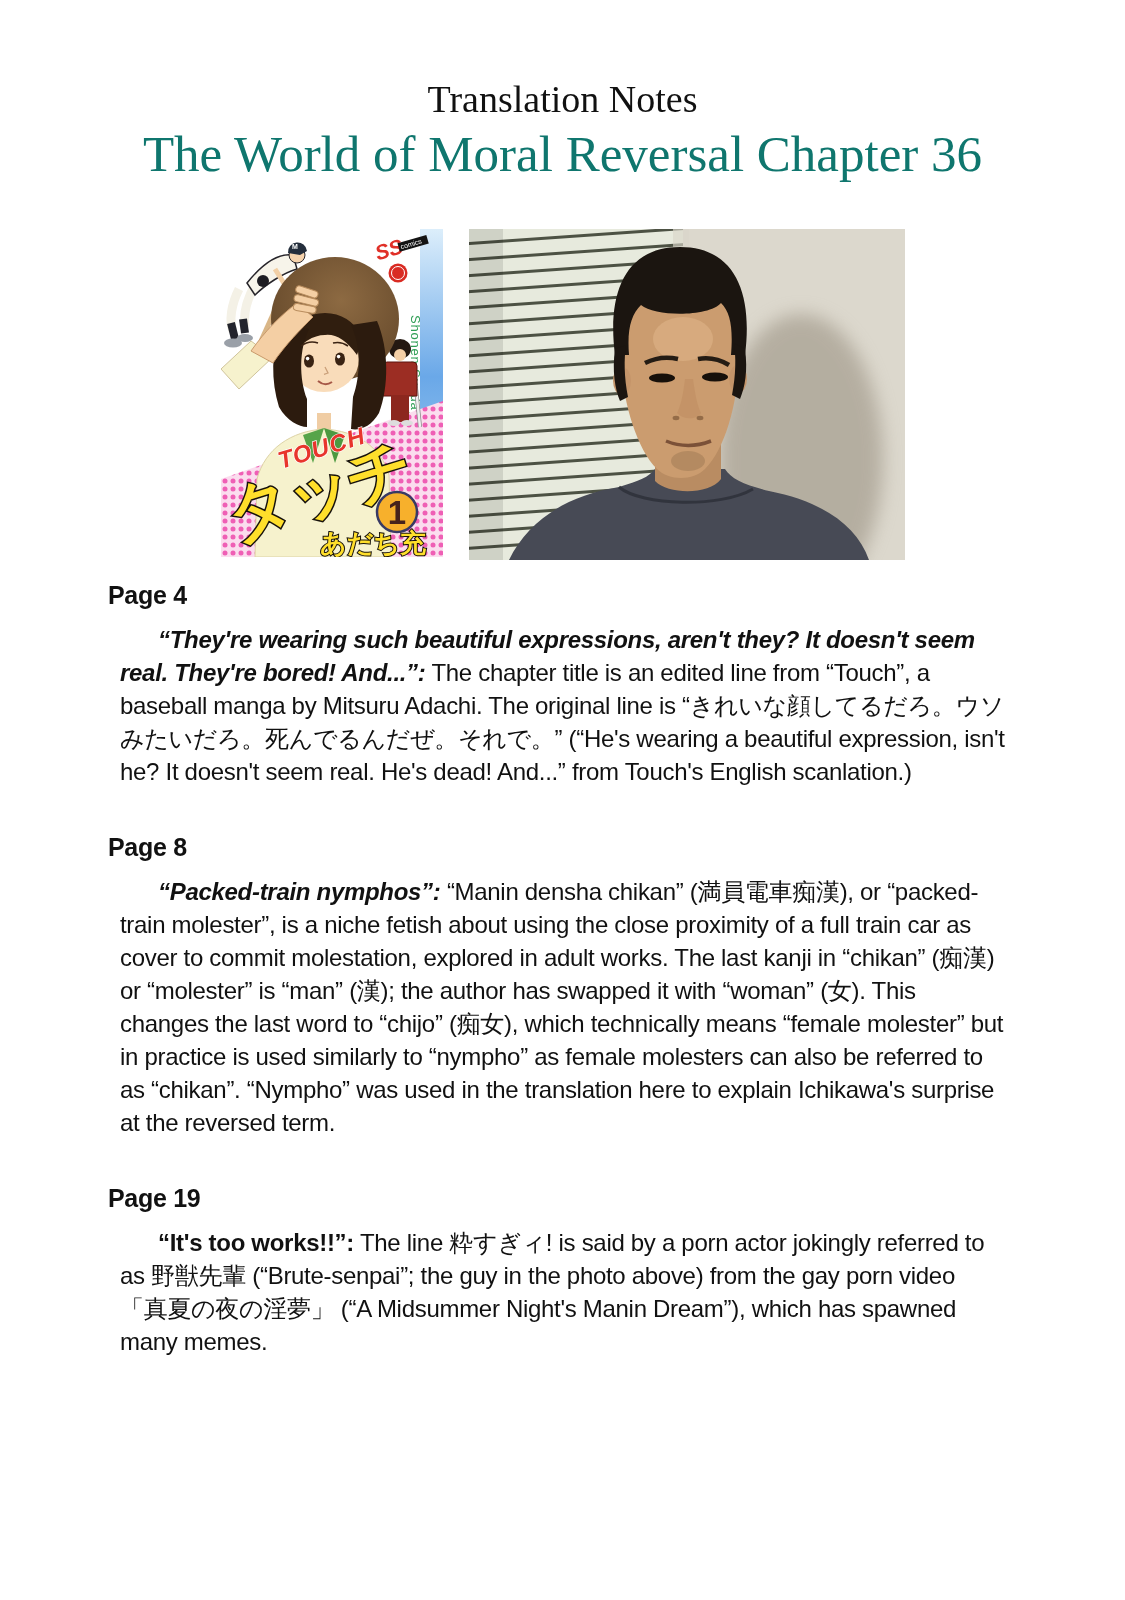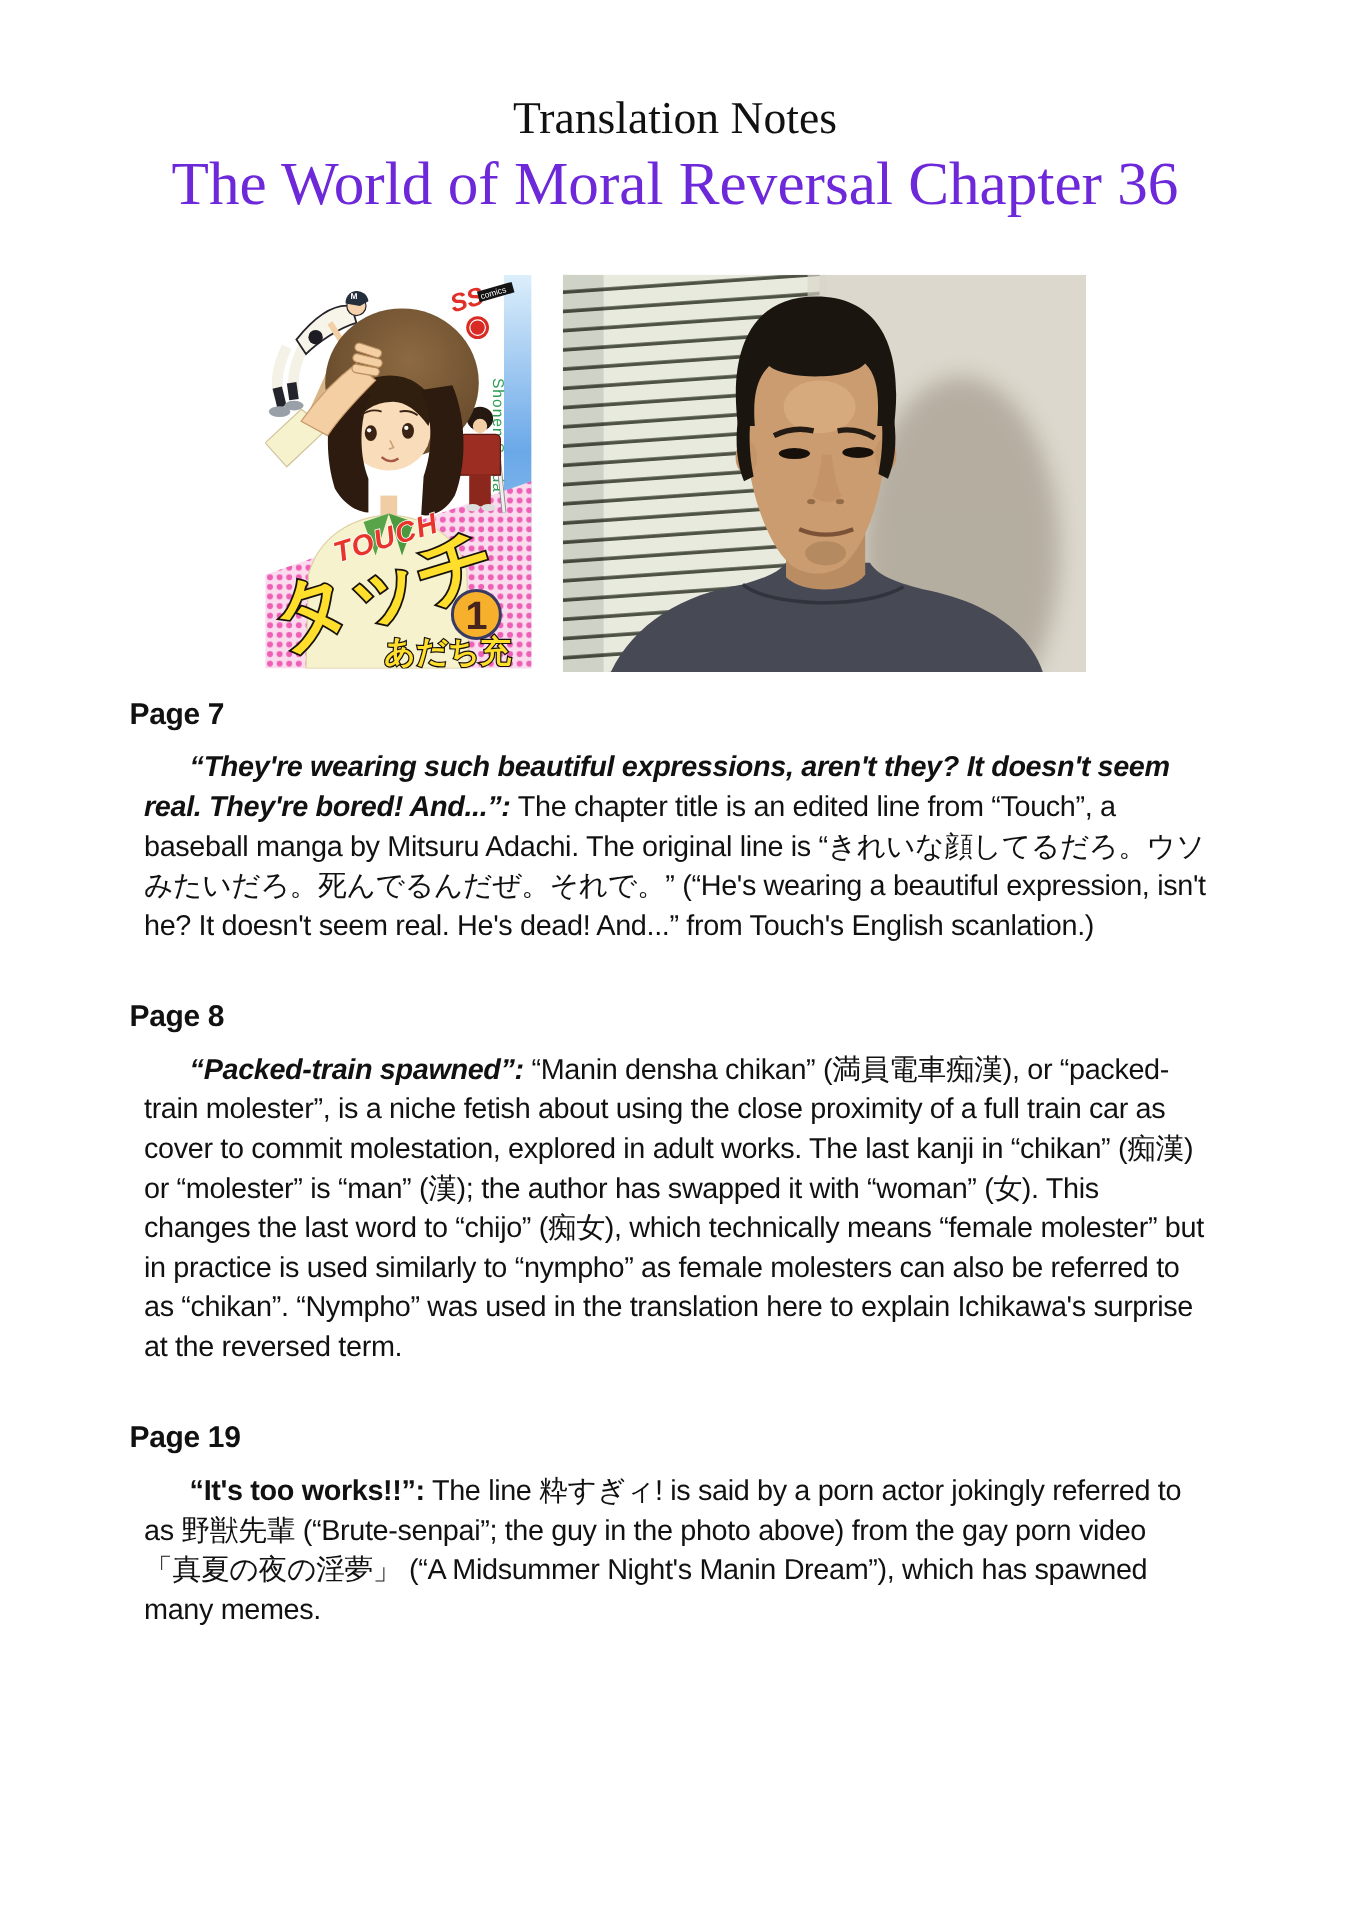--- a/index.html
+++ b/index.html
@@ -9,21 +9,21 @@
     position:relative;
   }
   
   .header{text-align:center;padding-top:78px;}
   .page-title{
     font-family:cursive;
     font-size:38px;line-height:1.15;font-weight:400;color:#111;
   }
   .page-subtitle{
     font-family:cursive;
-    font-size:51px;line-height:1.15;font-weight:400;color:#6d28d9;
+    font-size:51px;line-height:1.15;font-weight:400;color:#0f766e;
     margin-top:3px;white-space:nowrap;
   }
   
   .images-row{
     display:flex;justify-content:center;align-items:flex-start;
     gap:26px;margin-top:46px;
   }
   .images-row svg{display:block;}
   
   .content{
@@ -188,28 +188,28 @@
         <ellipse cx="231" cy="189" rx="3.4" ry="2.2" fill="#6f4c2e" opacity="0.6"></ellipse>
         <path d="M197,212 q22,9 45,0" stroke="#7b5138" stroke-width="3.5" fill="none"></path>
         <ellipse cx="219" cy="232" rx="17" ry="10" fill="#8a6a48" opacity="0.35"></ellipse>
       </g>
     </svg>
   </div>
 
   <div class="content">
 
     <div class="section">
-      <h3 class="section-heading">Page 7</h3>
+      <h3 class="section-heading">Page 4</h3>
       <p><span class="lead italic">“They're wearing such beautiful expressions, aren't they? It doesn't seem real. They're bored! And...”:</span>
         <span>The chapter title is an edited line from “Touch”, a baseball manga by Mitsuru Adachi. The original line is “きれいな顔してるだろ。ウソみたいだろ。死んでるんだぜ。それで。” (“He's wearing a beautiful expression, isn't he? It doesn't seem real. He's dead! And...” from Touch's English scanlation.)</span></p>
     </div>
 
     <div class="section">
       <h3 class="section-heading">Page 8</h3>
-      <p><span class="lead italic">“Packed-train spawned”:</span>
+      <p><span class="lead italic">“Packed-train nymphos”:</span>
         <span>“Manin densha chikan” (満員電車痴漢), or “packed-train molester”, is a niche fetish about using the close proximity of a full train car as cover to commit molestation, explored in adult works. The last kanji in “chikan” (痴漢) or “molester” is “man” (漢); the author has swapped it with “woman” (女). This changes the last word to “chijo” (痴女), which technically means “female molester” but in practice is used similarly to “nympho” as female molesters can also be referred to as “chikan”. “Nympho” was used in the translation here to explain Ichikawa's surprise at the reversed term.</span></p>
     </div>
 
     <div class="section">
       <h3 class="section-heading">Page 19</h3>
       <p><span class="lead">“It's too works!!”:</span>
         <span>The line 粋すぎィ! is said by a porn actor jokingly referred to as 野獣先輩 (“Brute-senpai”; the guy in the photo above) from the gay porn video 「真夏の夜の淫夢」 (“A Midsummer Night's Manin Dream”), which has spawned many memes.</span></p>
     </div>
 
   </div>

